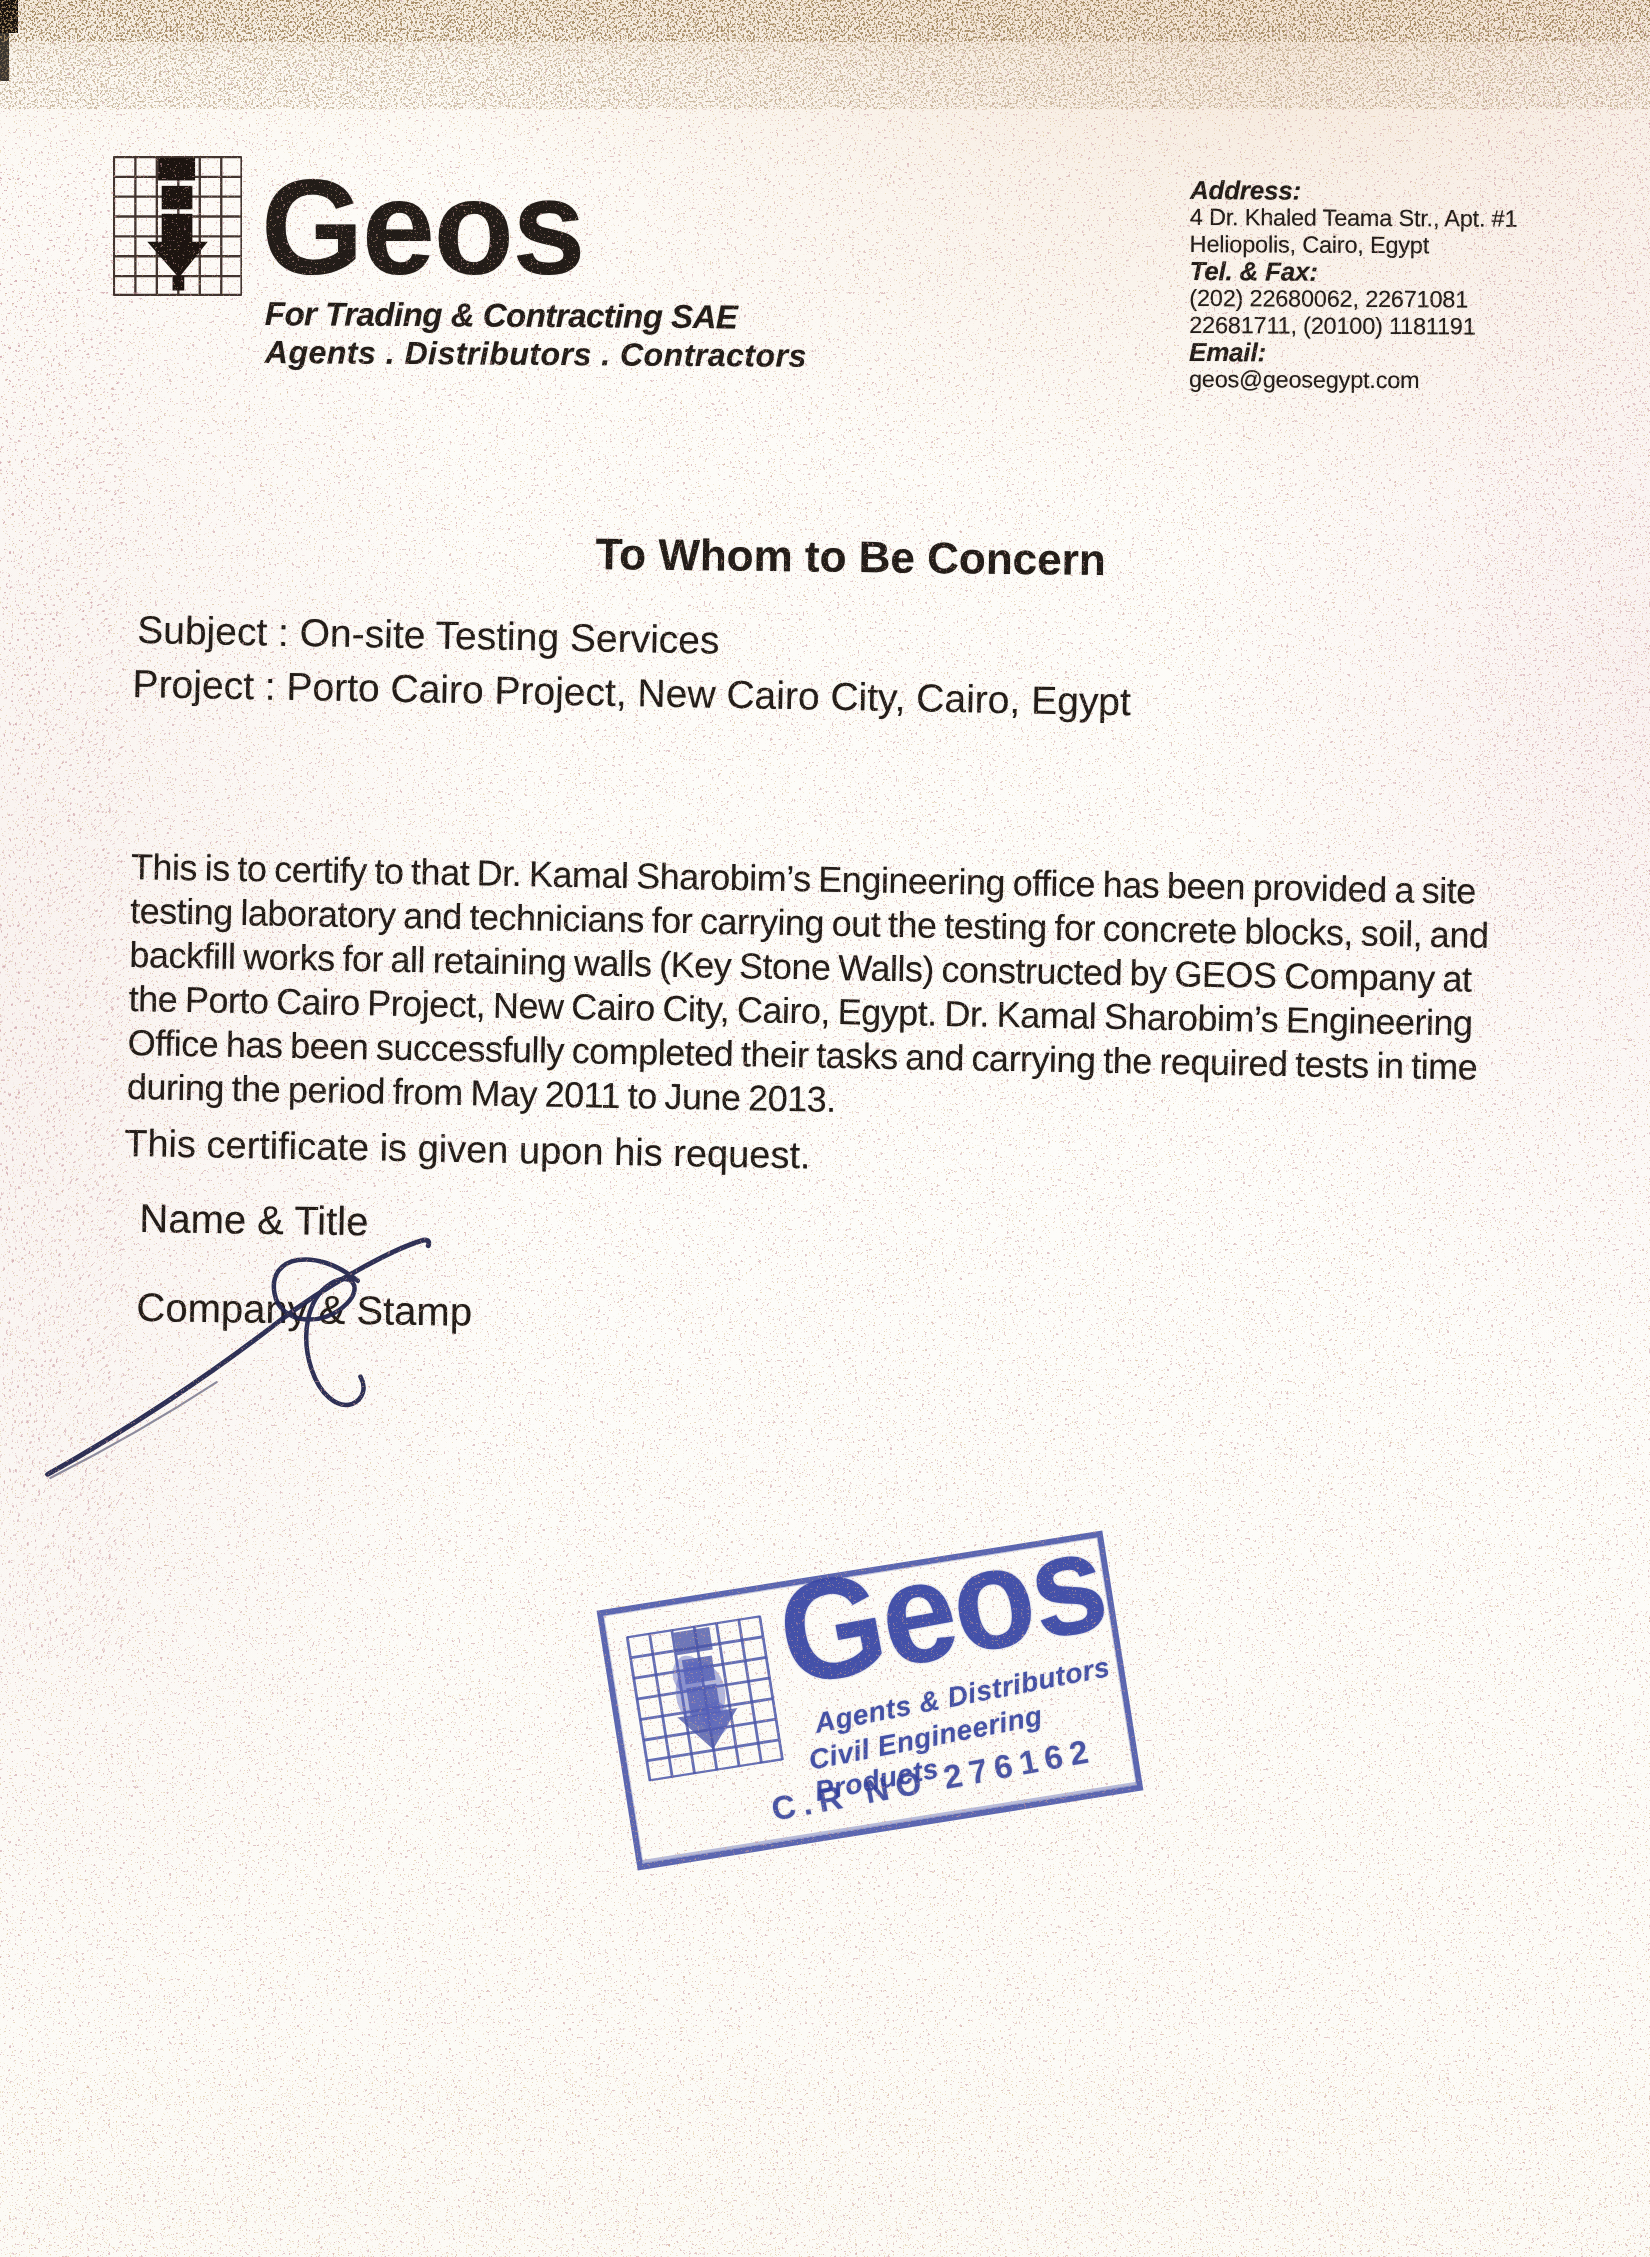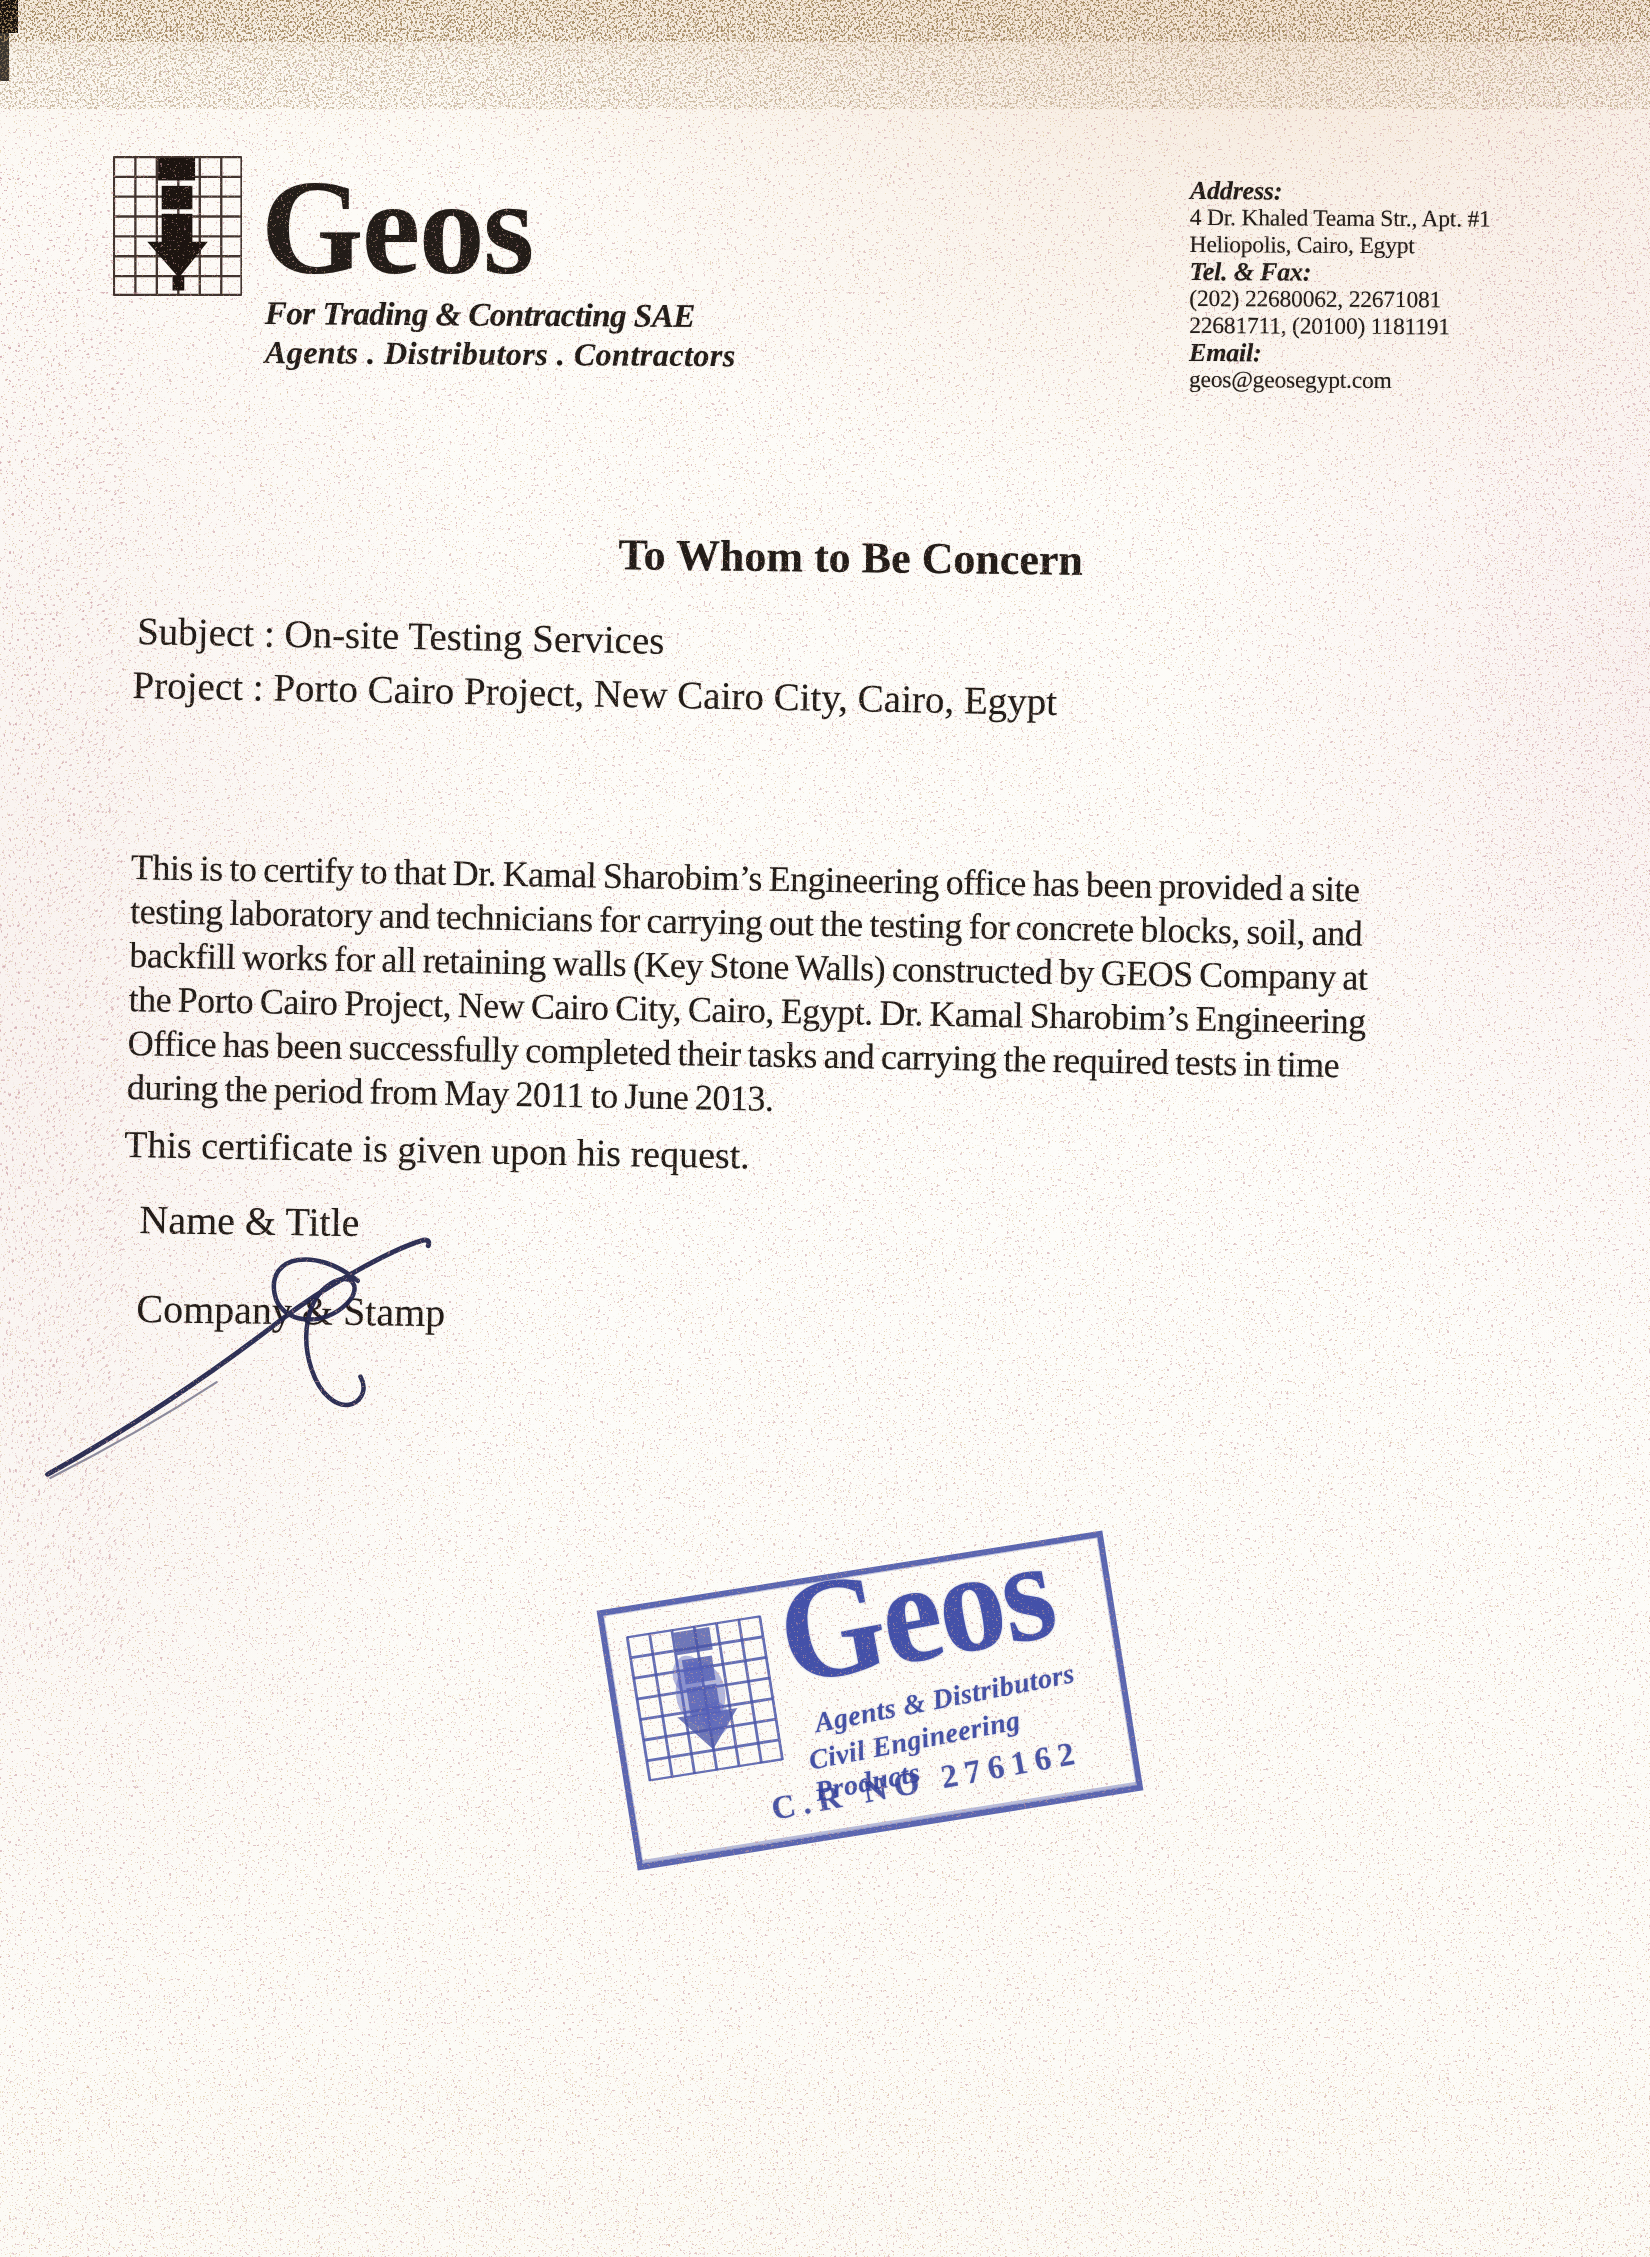--- a/index.html
+++ b/index.html
@@ -1,21 +1,21 @@
 <!DOCTYPE html>
 <html style="font-size:14.5px"><head>
 <meta charset="utf-8">
 <style>
   html,body{margin:0;padding:0;background:#777;}
   .page{
     position:relative;
     width:1650px;height:2258px;
     margin:0 auto;
     overflow:hidden;
-    font-family:Liberation Serif, serif;
+    font-family:Liberation Sans, sans-serif;
     color:#221c18;
     background-color:#fdfbf8;
     background-image:
       radial-gradient(1176px 633px at 78% 3%, rgba(236,210,188,0.38), rgba(236,210,188,0) 70%),
       radial-gradient(724px 1357px at 0% 45%, rgba(233,206,204,0.22), rgba(233,206,204,0) 75%),
       radial-gradient(633px 995px at 100% 30%, rgba(238,210,214,0.25), rgba(238,210,214,0) 75%),
       linear-gradient(180deg,#f3e9da 0%,#fbf7f0 3%,#fdfbf7 8%,#fdfcf9 55%,#fcfaf5 100%);
   }
   .noise{position:absolute;left:0;top:0;pointer-events:none;}
   .corner-blot{position:absolute;background:#17120e;}

